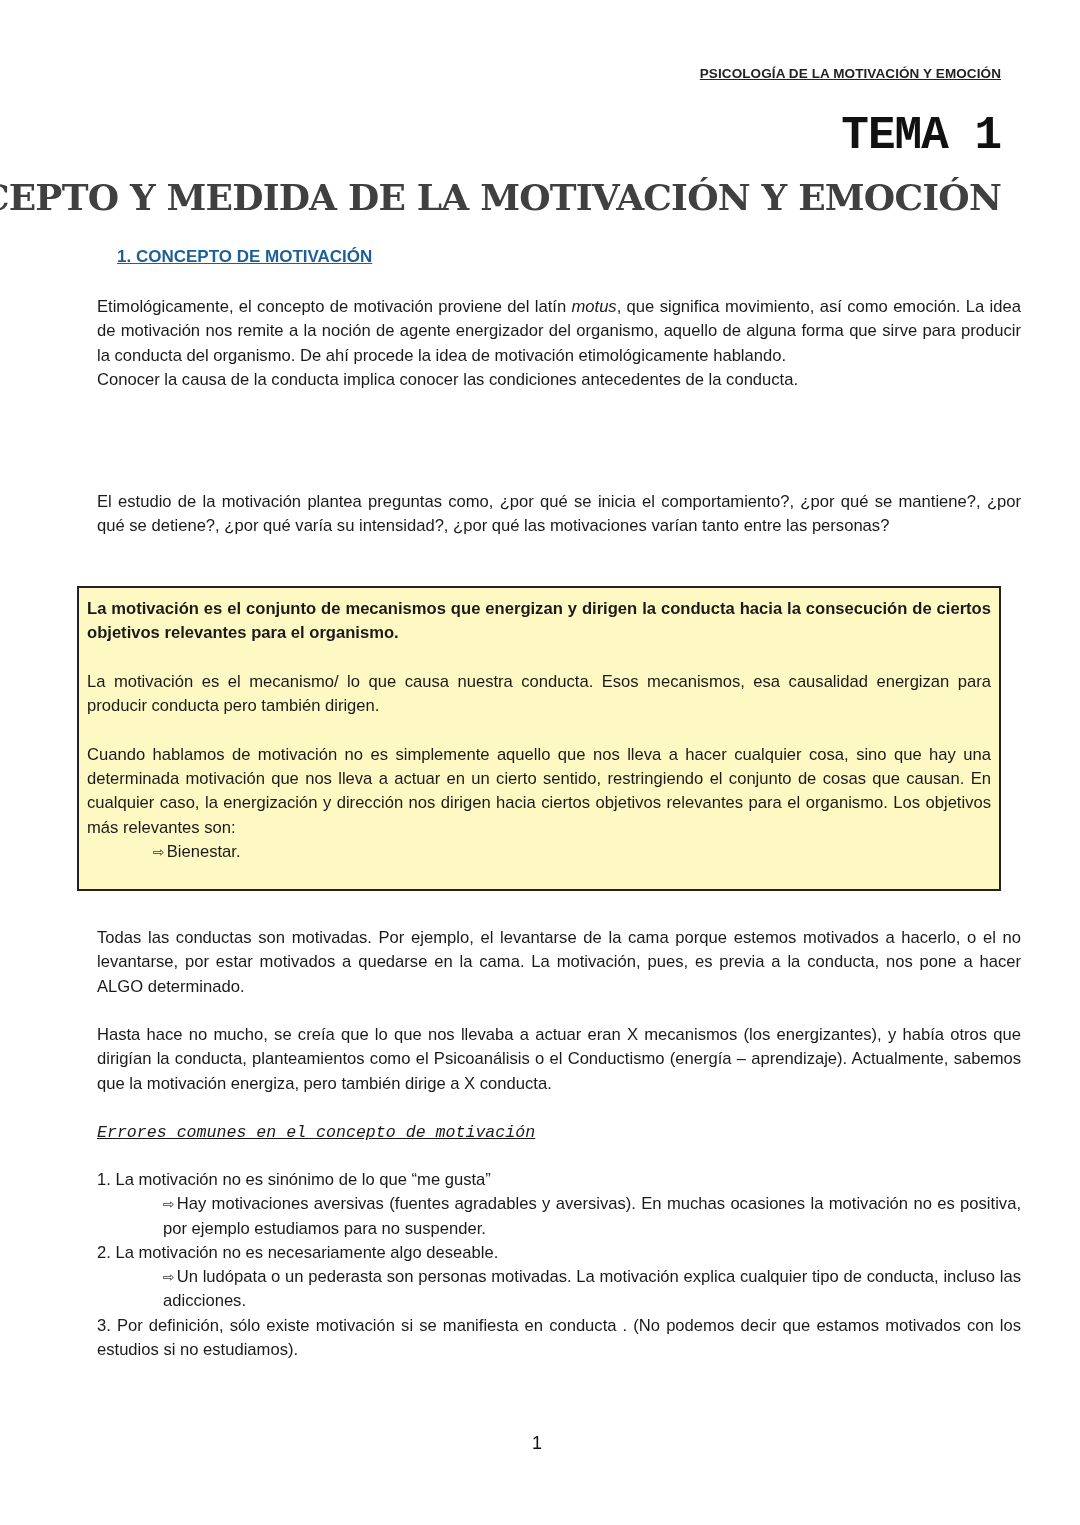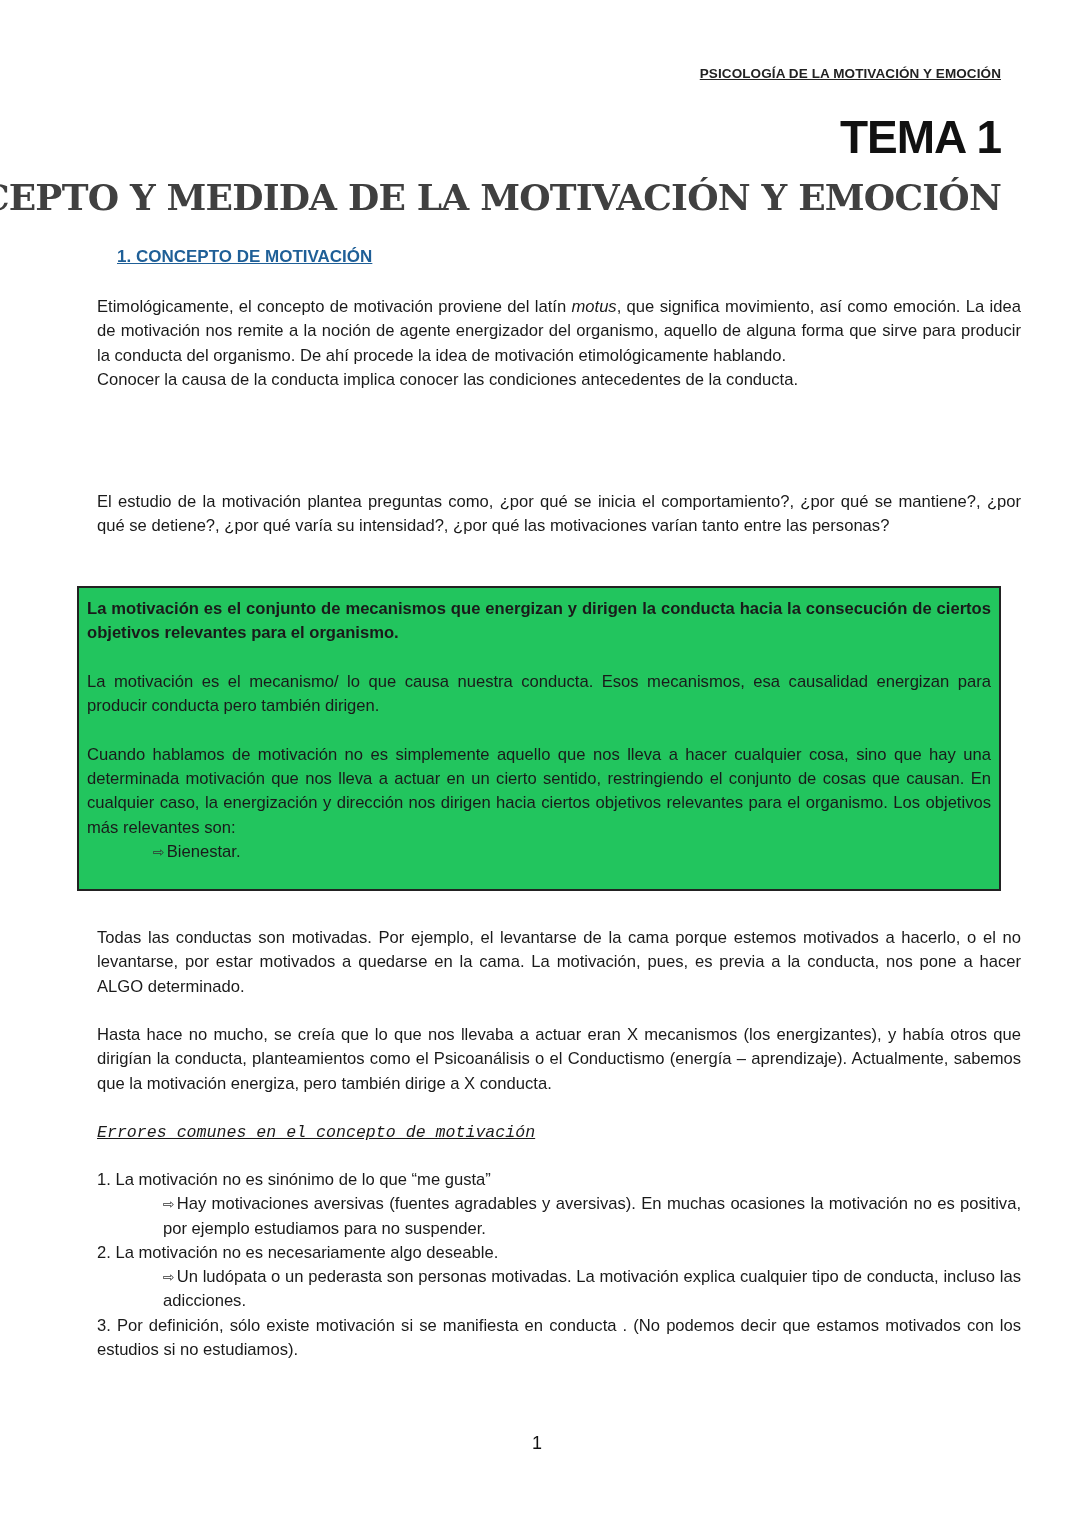--- a/index.html
+++ b/index.html
@@ -1,31 +1,31 @@
 <!DOCTYPE html>
 <html><head>
 <meta charset="utf-8">
 <style>
   html, body { margin: 0; padding: 0; background: #ffffff; }
   body { width: 1080px; height: 1525px; position: relative; overflow: hidden;
          font-family: "Liberation Sans", "DejaVu Sans", sans-serif; color: #1a1a1a; }
   .page { position: absolute; left: 77px; top: 0; width: 924px; }
   .running-header { position: absolute; right: 0; top: 66px; font-size: 13.5px; font-weight: bold;
                     text-decoration: underline; color: #222; letter-spacing: 0.1px; text-align: right; }
-  .tema { position: absolute; right: 0; top: 110px; font-family: Liberation Sans, sans-serif;
+  .tema { position: absolute; right: 0; top: 110px; font-family: Liberation Mono, monospace;
           font-weight: bold; font-size: 46px; color: #111; letter-spacing: -1px; }
   .subtitle { position: absolute; right: 0; top: 176px; font-family: "DejaVu Serif", "Liberation Serif", serif;
               font-weight: bold; font-size: 36px; color: #404040; letter-spacing: -0.8px; white-space: nowrap; }
   .section-heading { position: absolute; left: 0; top: 247px; font-size: 17px; font-weight: bold;
                      color: #1f5f97; text-decoration: underline; margin-left: 40px; }
   .body-block { position: absolute; left: 0; width: 924px; font-size: 16.6px; line-height: 24.3px;
                 text-align: justify; color: #1a1a1a; margin-left: 20px; }
   .body-block p { margin: 0; }
   .box { position: absolute; left: 0; top: 586px; width: 904px; height: 292px; border: 2px solid #222;
-         background: #22c55e; padding: 9px 8px 0 8px; font-size: 16.6px; line-height: 24.3px; text-align: justify; }
+         background: #fef9c3; padding: 9px 8px 0 8px; font-size: 16.6px; line-height: 24.3px; text-align: justify; }
   .box p { margin: 0; }
   .box .gap { height: 24.3px; }
   .bullet { padding-left: 66px; }
   .bullet-sub { padding-left: 66px; text-align: justify; }
   .arrow { display: inline-block; font-size: 14px; margin-right: 2px; color: #333; }
   .italic-u { font-style: italic; text-decoration: underline; font-family: Liberation Mono, monospace; }
   .page-number { position: absolute; left: 455px; top: 1433px; font-size: 18px; color: #111; }
   em { font-style: italic; }
 </style>
 </head>

